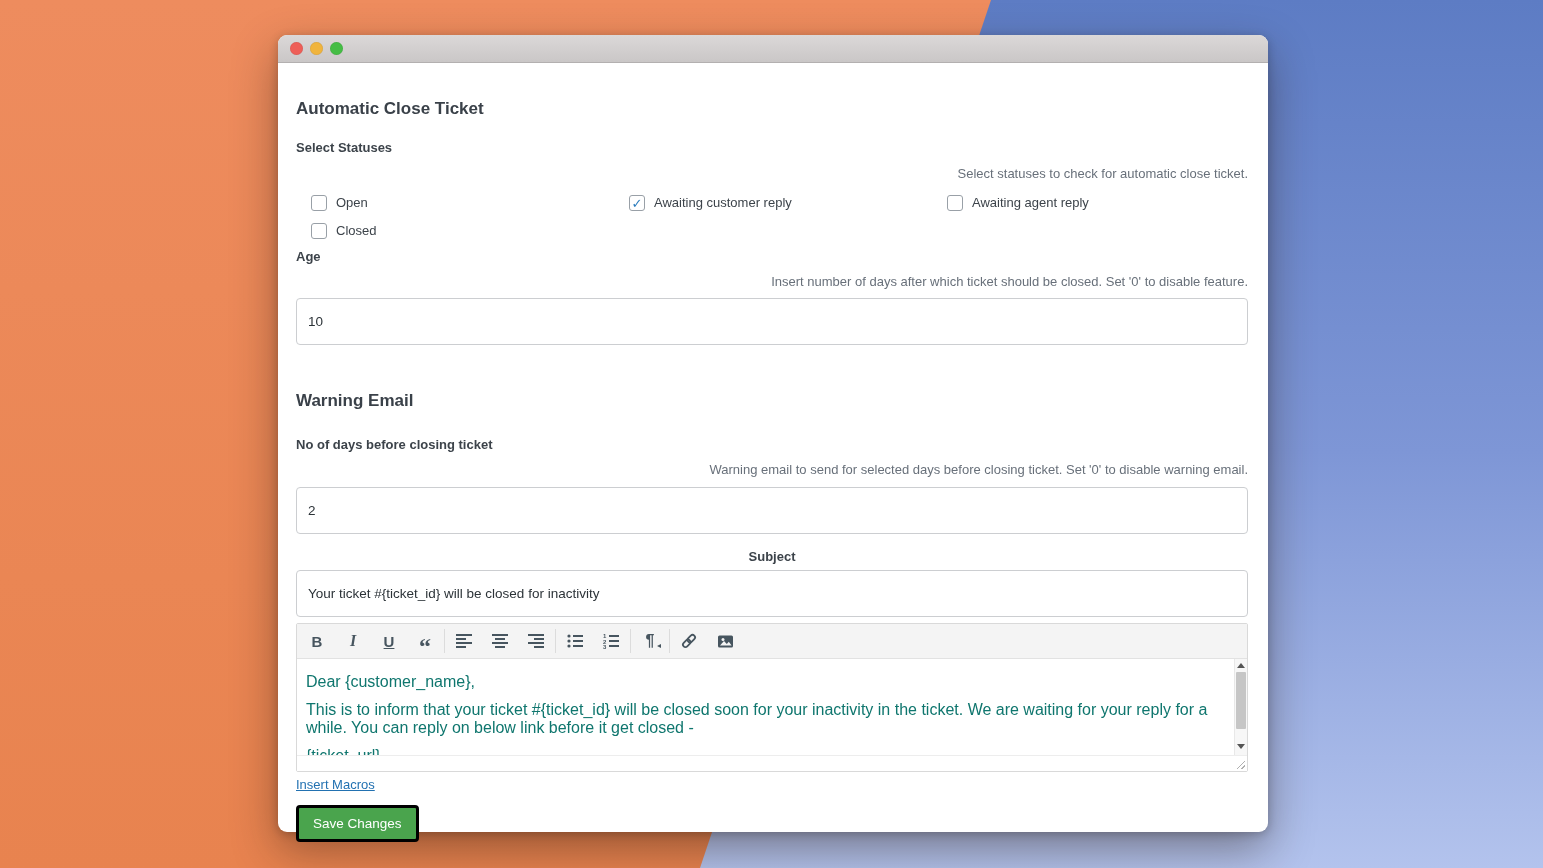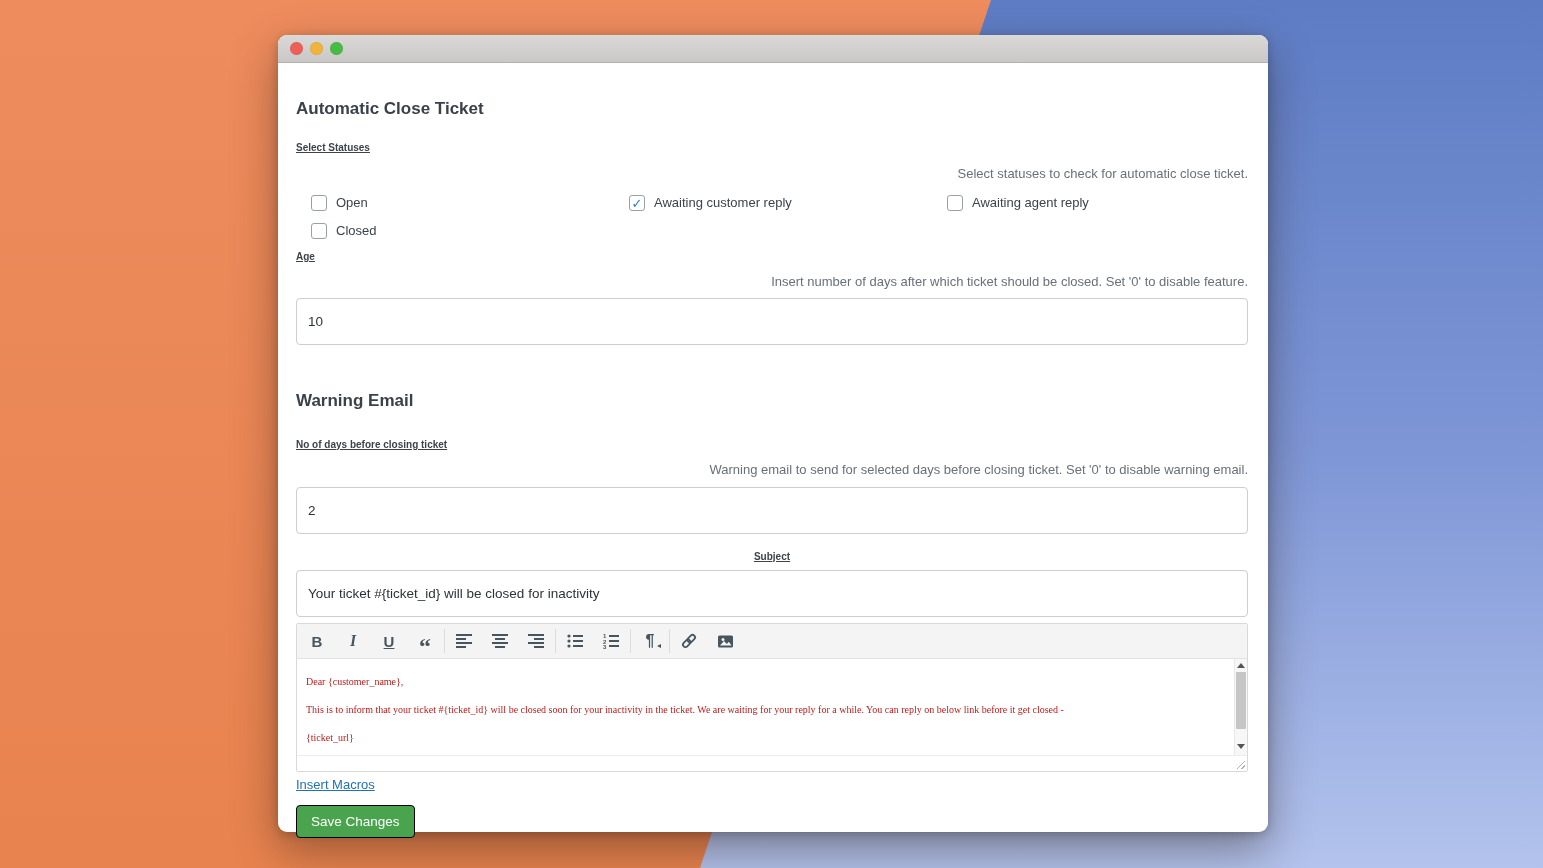--- a/index.html
+++ b/index.html
@@ -28,21 +28,21 @@
   .light { width:13px; height:13px; border-radius:50%; box-shadow:inset 0 0 1px rgba(0,0,0,.25); cursor:pointer; }
   .light.red    { background:#ee5f58; }
   .light.yellow { background:#f0b43d; }
   .light.green  { background:#45bd45; }
 
   .content { padding:36px 20px 0 18px; color:#3c434a; }
 
   .section-title { font-size:17px; font-weight:700; color:#3a4149; margin:0; line-height:20px; }
   .section-title.second { margin-top:46px; }
 
-  .field-label { font-size:10px; font-weight:700; line-height:15px;text-decoration:underline; }
+  .field-label { font-size:13px; font-weight:700; line-height:15px; }
   .fl-statuses { margin-top:21px; }
   .fl-age      { margin-top:10px; }
   .fl-days     { margin-top:26px; }
   .fl-subject  { margin-top:15px;text-align:center; }
   .fl-body     { margin-top:16px; }
 
   .field-desc { font-size:13px; color:#68707a; line-height:16px; margin-top:10px;text-align:right; }
   .fd-statuses { margin-top:11px; }
 
   .checkbox-grid {
@@ -77,21 +77,21 @@
   .g-italic { font-family:"Liberation Serif","DejaVu Serif",serif; font-style:italic; font-size:16px; }
   .g-under { text-decoration:underline; }
   .g-quote { font-family:"Liberation Serif","DejaVu Serif",serif; font-size:24px; line-height:10px; padding-top:10px; }
   .g-para { font-size:16px; }
   .g-para-arrow { position:absolute; right:7px; bottom:8px; font-size:8px; font-weight:400; }
   .tbtn svg { display:block; }
 
   .editor-body { position:relative; height:96px; }
   .editor-scroll {
     position:absolute; top:0; left:0; right:13px; bottom:0; overflow:hidden;
-    padding:4px 9px 0; font-size:10px; line-height:18px; color:#b91c1c;font-family:Liberation Serif, serif;
+    padding:4px 9px 0; font-size:16px; line-height:18px; color:#0f766e;
   }
   .editor-scroll p { margin:10px 0; }
   .scrollbar {
     position:absolute; top:0; right:0; bottom:0; width:13px;
     background:#f7f7f7; border-left:1px solid #e8e8e8;
   }
   .sb-up, .sb-down { position:absolute; left:2px; width:0; height:0; cursor:pointer;
     border-left:4px solid transparent; border-right:4px solid transparent; }
   .sb-up   { top:4px;    border-bottom:5px solid #555; }
   .sb-down { bottom:6px; border-top:5px solid #555; }
@@ -99,21 +99,21 @@
 
   .editor-footer { height:16px; background:#fff; border-top:1px solid #ededed; position:relative; }
   .resize-grip {
     position:absolute; right:2px; bottom:2px; width:11px; height:11px; cursor:nwse-resize;
     background:repeating-linear-gradient(-45deg, transparent 0 2px, #b0b0b0 2px 3px);
     clip-path:polygon(100% 0, 100% 100%, 0 100%);
   }
 
   .macros-link { display:inline-block; margin-top:5px; font-size:13px; color:#2271b1; text-decoration:underline; cursor:pointer;text-align:center; }
   .save-btn {
-    display:inline-block; margin-top:12px; background:#4aa44d; border:1px solid #000000;
+    display:inline-block; margin-top:12px; background:#4aa44d; border:3px solid #000000;
     color:#fff; font-family:inherit; font-size:13.5px; padding:8px 14px; border-radius:4px; cursor:pointer;
   }
 </style>
 </head>
 <body>
 
 <div class="bg-accent"></div>
 
 <div class="window">
   <div class="titlebar">

